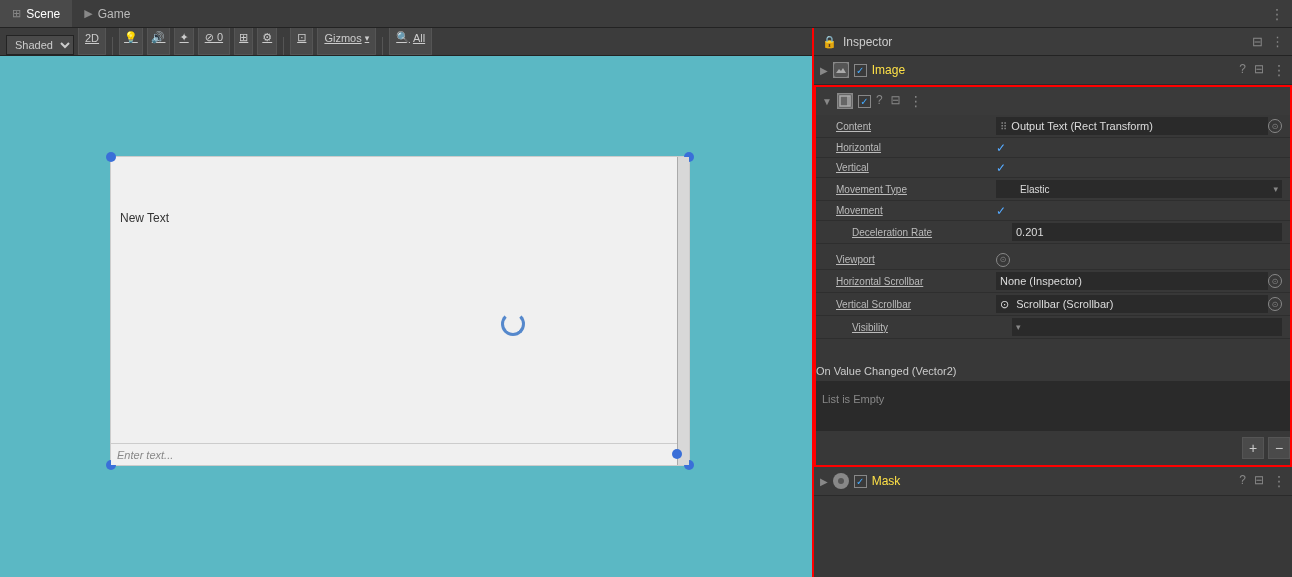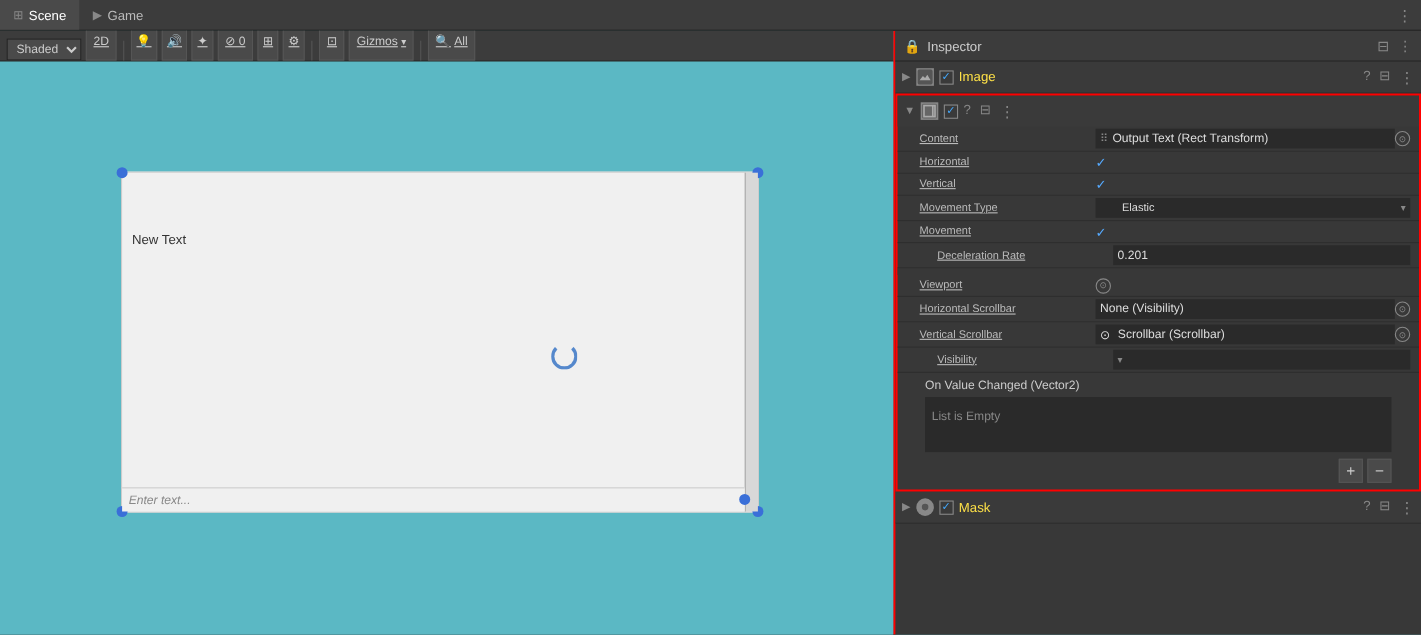--- a/index.html
+++ b/index.html
@@ -293,21 +293,22 @@
       cursor: pointer;
       flex-shrink: 0;
     }
     .checkmark {
       color: #5af;
       font-size: 12px;
     }
 
     
     .event-section {
-      padding: 6px 25px;
+      padding: 6px 0;
+      margin-top: 20px;
     }
     .event-header {
       color: #ccc;
       font-size: 11px;
       margin-bottom: 4px;
     }
     .event-empty {
       color: #888;
       font-size: 11px;
       padding: 6px 0;
@@ -544,21 +545,21 @@
         <div style="height:6px; background:#383838;"></div>
 
         <div class="prop-row">
           <span class="prop-label">Viewport</span>
           <div class="target-icon">⊙</div>
         </div>
 
         <div class="prop-row">
           <span class="prop-label">Horizontal Scrollbar</span>
           <div class="prop-value with-icon" style="flex:1;">
-            <span>None (Visibility)</span>
+            <span>None (Inspector)</span>
           </div>
           <div class="target-icon">⊙</div>
         </div>
 
         <div class="prop-row">
           <span class="prop-label">Vertical Scrollbar</span>
           <div class="prop-value with-icon" style="flex:1;">
             <span style="margin-right:3px;">⊙</span>
             <span>Scrollbar (Scrollbar)</span>
           </div>

